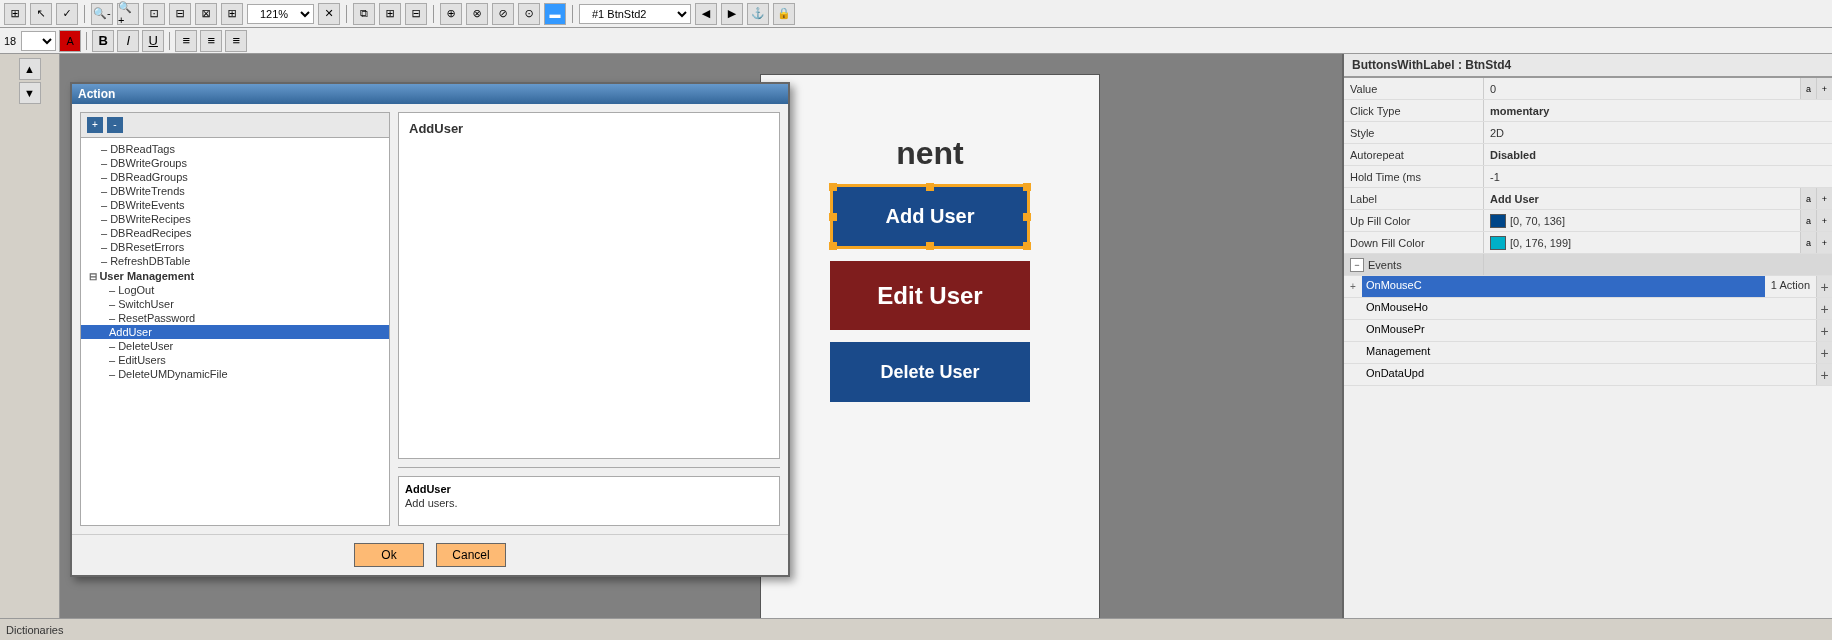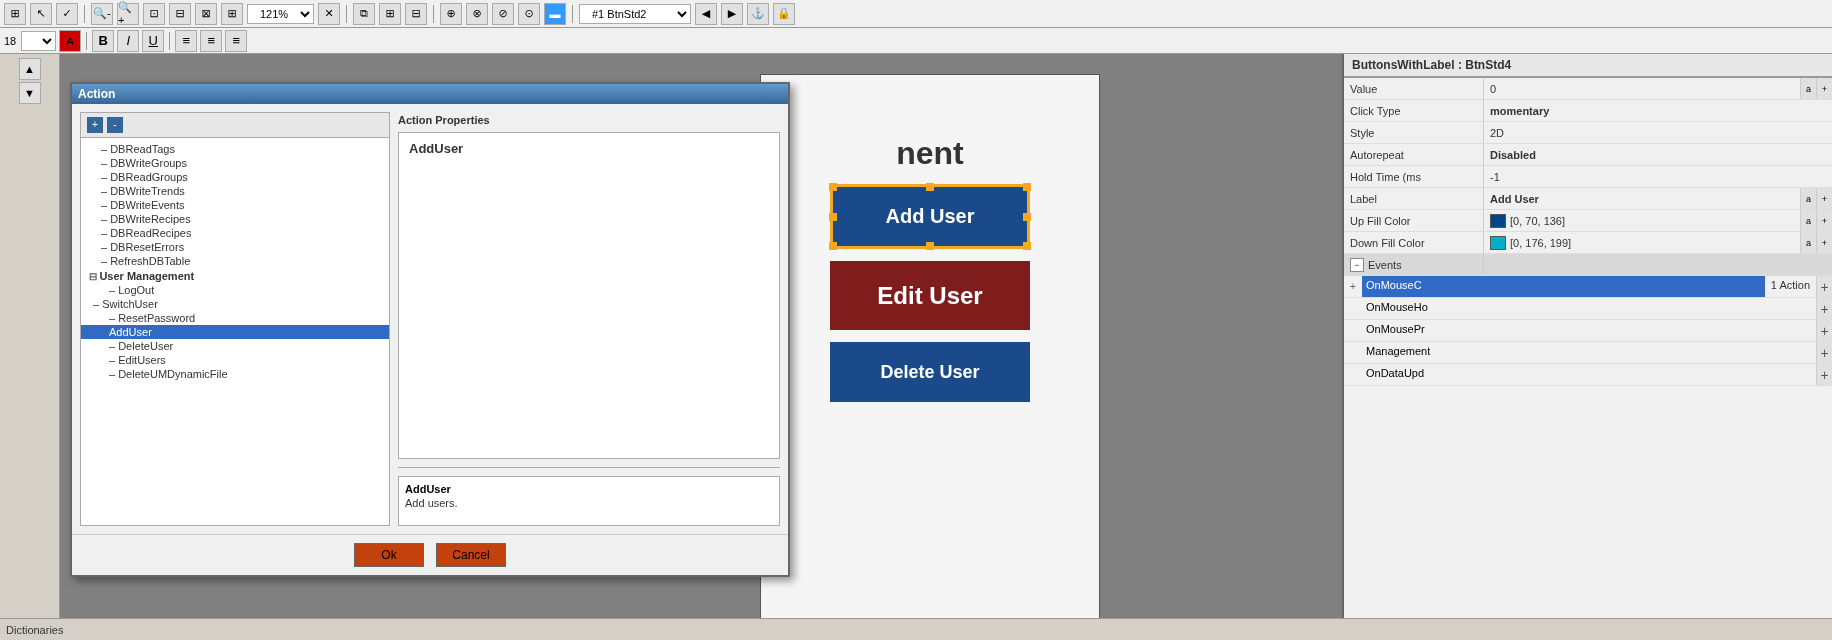--- a/index.html
+++ b/index.html
@@ -222,21 +222,21 @@
     .dialog-footer {
       display: flex;
       justify-content: center;
       gap: 12px;
       padding: 8px;
       background: #f0f0f0;
       border-top: 1px solid #ccc;
     }
     .dialog-btn {
       width: 70px; height: 24px;
-      background: #c2410c;
+      background: #fdba74;
       border: 1px solid #666;
       cursor: pointer;
       font-size: 12px;
     }
 
     
     .canvas-area {
       position: absolute;
       top: 20px;
       left: 700px;
@@ -526,31 +526,30 @@
             <div class="tree-item">– DBWriteEvents</div>
             <div class="tree-item">– DBWriteRecipes</div>
             <div class="tree-item">– DBReadRecipes</div>
             <div class="tree-item">– DBResetErrors</div>
             <div class="tree-item">– RefreshDBTable</div>
             <div class="tree-group">
               <span class="tree-group-icon">⊟</span>
               <span>User Management</span>
             </div>
             <div class="tree-item" style="padding-left:28px;">– LogOut</div>
-            <div class="tree-item" style="padding-left:12px;">– SwitchUser</div>
+            <div class="tree-item" style="padding-left:28px;">– SwitchUser</div>
             <div class="tree-item" style="padding-left:28px;">– ResetPassword</div>
             <div class="tree-item selected" style="padding-left:28px;">AddUser</div>
             <div class="tree-item" style="padding-left:28px;">– DeleteUser</div>
             <div class="tree-item" style="padding-left:28px;">– EditUsers</div>
             <div class="tree-item" style="padding-left:28px;">– DeleteUMDynamicFile</div>
           </div>
         </div>
 
         <div class="action-right">
-          <div class="action-props-header">Action Properties</div>
           <div class="action-props-box">
             <div class="action-name-display">AddUser</div>
           </div>
           <div class="divider-h"></div>
           <div class="action-desc-box">
             <div class="action-desc-name">AddUser</div>
             <div class="action-desc-text">Add users.</div>
           </div>
         </div>
       </div>

